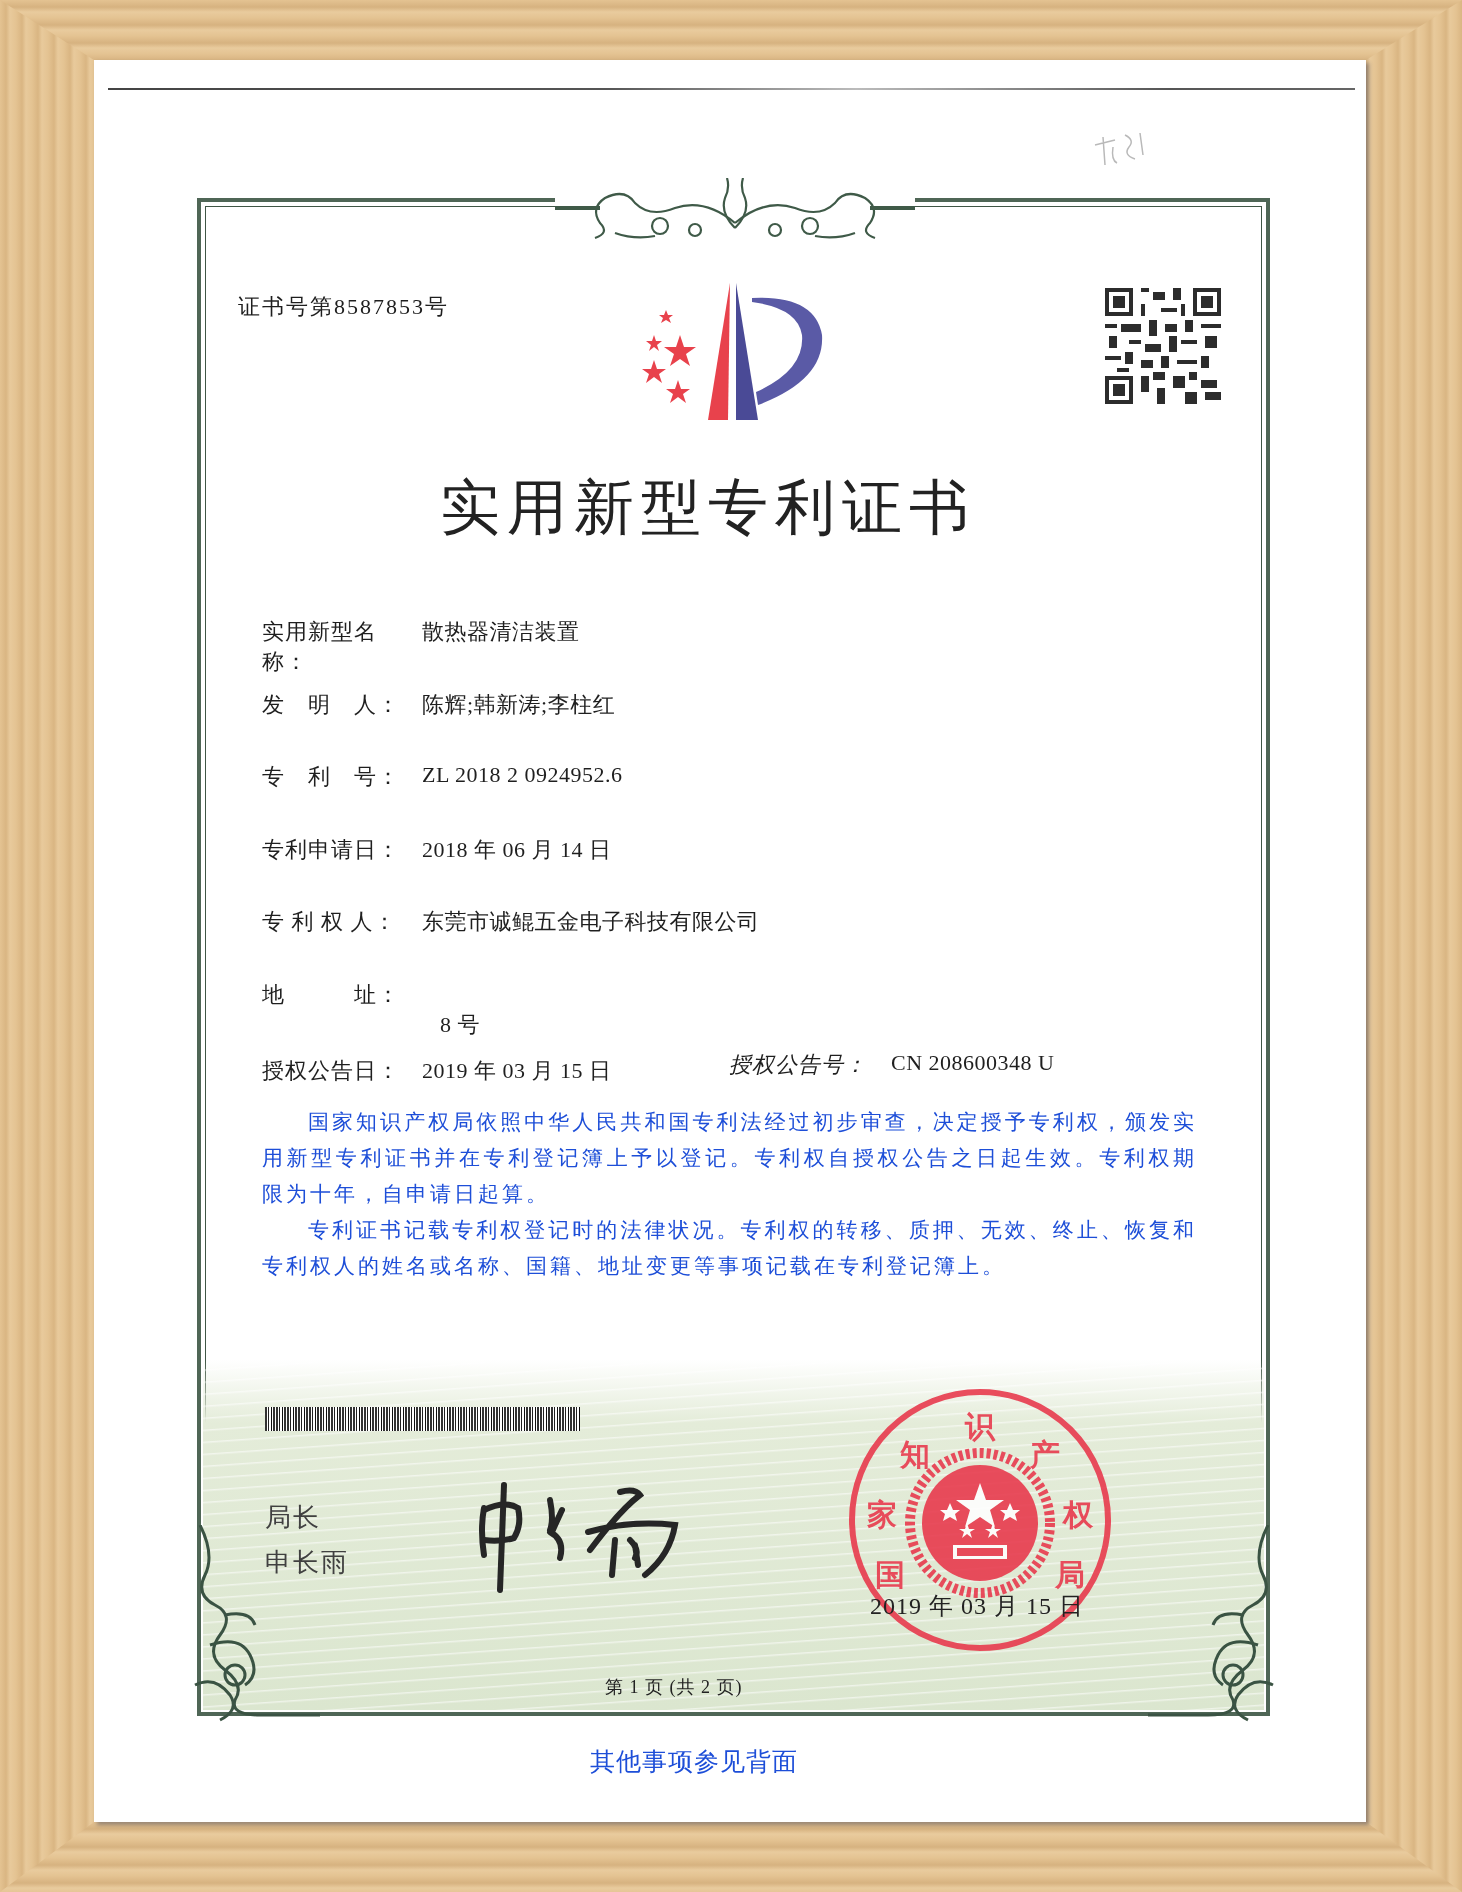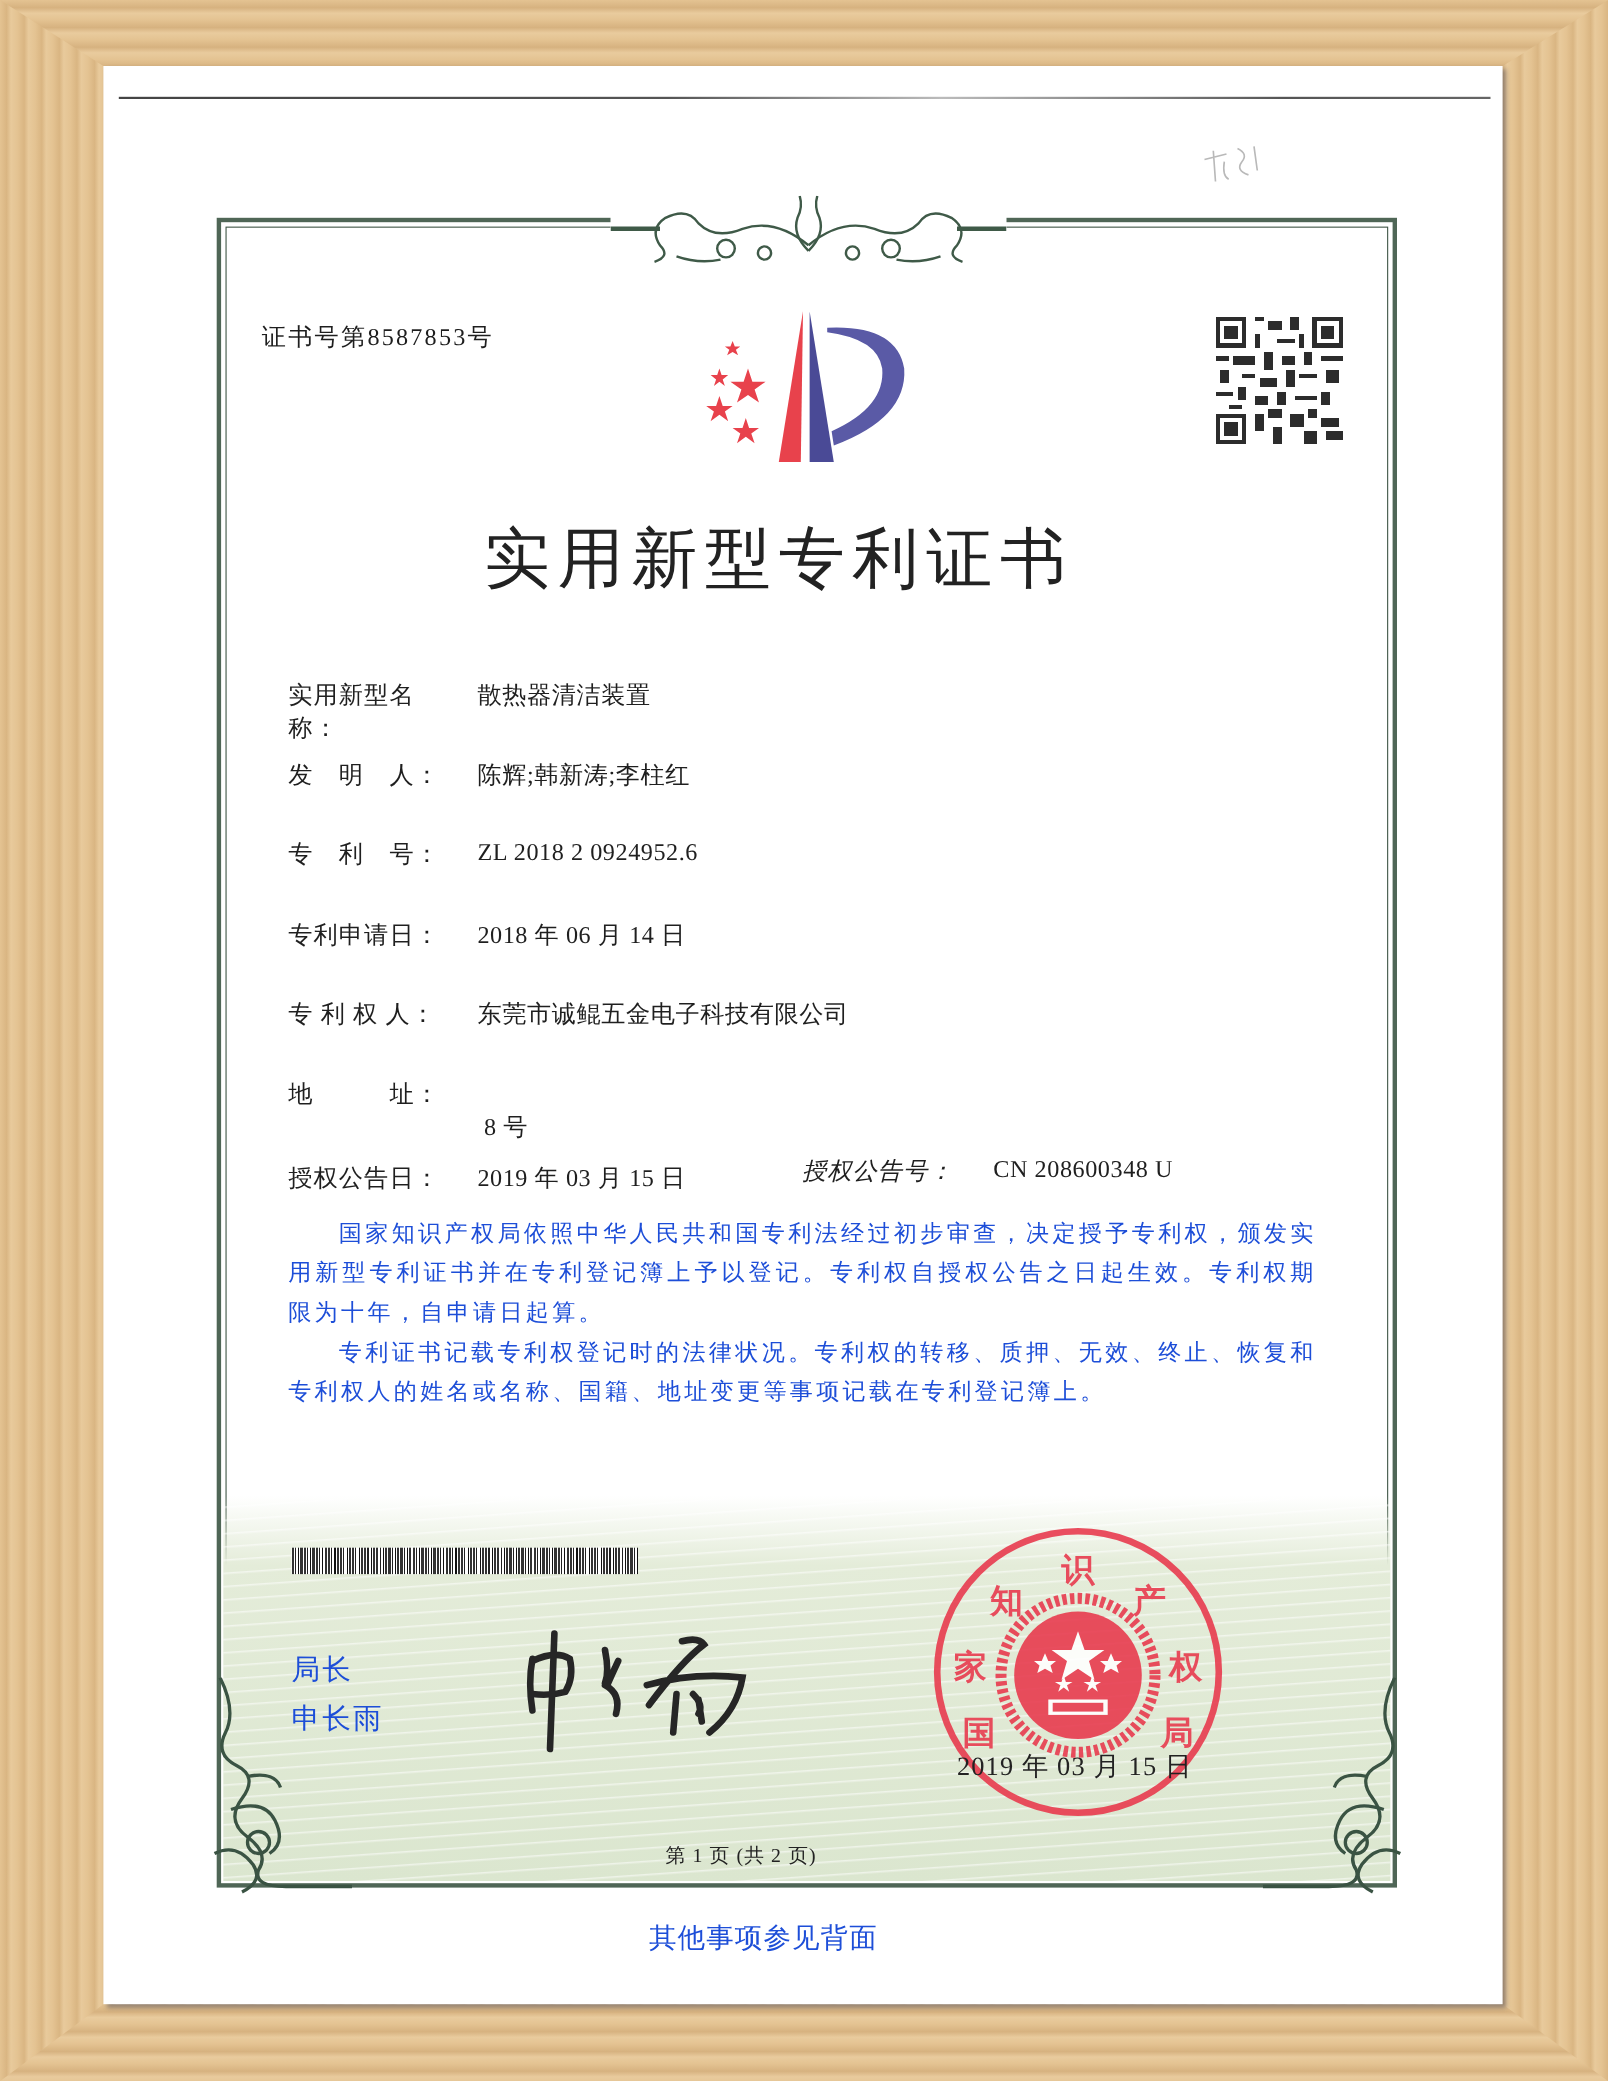--- a/index.html
+++ b/index.html
@@ -51,32 +51,32 @@
   }
   .ornament-top { position:absolute; left:555px; top:178px; width:360px; height:70px; background:#fff; }
   .ornament-corner { position:absolute; width:130px; height:200px; }
 
   .abs { position:absolute; white-space:nowrap; color:#1e1e1e; }
   .cert-no { left:238px; top:292px; font-size:22px; letter-spacing:2px; font-family:"Liberation Serif", serif; }
   .logo { position:absolute; left:640px; top:280px; width:190px; height:145px; }
   .qr { position:absolute; left:1104px; top:288px; width:118px; height:116px; }
   .title { left:440px; top:468px; font-size:60px; letter-spacing:7px; font-family:Liberation Mono, monospace; font-weight:400; color:#222; }
 
-  .row { position:absolute; left:262px; font-size:22px; color:#1f1f1f; font-family:"Liberation Serif", serif; display:flex;gap:12px; }
+  .row { position:absolute; left:262px; font-size:22px; color:#1f1f1f; font-family:"Liberation Serif", serif; display:flex; }
   .row .label { width:160px; display:inline-block; letter-spacing:1px; }
   .row .value { display:inline-block; letter-spacing:0.5px; }
   .grant-no { left:729px; font-size:22px; font-family:"Liberation Serif", serif; }
 
   .para { position:absolute; left:262px; width:935px; font-size:21px; line-height:36px; color:#1d4ed8; font-family:Liberation Sans, sans-serif; letter-spacing:3px; text-align:justify; }
   .para .indent { display:inline-block; width:46px; }
 
   .barcode { position:absolute; left:265px; top:1407px; width:315px; height:24px;
     background: repeating-linear-gradient(90deg,#333 0 2px,#fff 2px 3px,#222 3px 4px,#fff 4px 6px,#111 6px 7px,#fff 7px 8px,#333 8px 10px,#fff 10px 11px);
   }
-  .director { left:265px; font-size:26px; font-family:"DejaVu Sans", sans-serif; letter-spacing:2px; color:#1d4ed8; }
+  .director { left:265px; font-size:26px; font-family:"DejaVu Sans", sans-serif; letter-spacing:2px; color:#404040; }
   .signature { position:absolute; left:470px; top:1470px; width:260px; height:125px; }
   .stamp { position:absolute; left:845px; top:1385px; width:270px; height:270px; }
   .stamp-date { left:870px; top:1590px; font-size:24px; font-family:"Liberation Serif", serif; color:#222; letter-spacing:1px; }
   .page-ind { left:605px; top:1675px; font-size:18px; font-family:"Liberation Serif", serif; color:#222; letter-spacing:1px; }
   .footer { left:590px; top:1745px; font-size:25px; font-family:"DejaVu Serif", serif; color:#1d4ed8; letter-spacing:1px; }
 </style>
 </head>
 <body>
 
 <div class="frame"></div>

